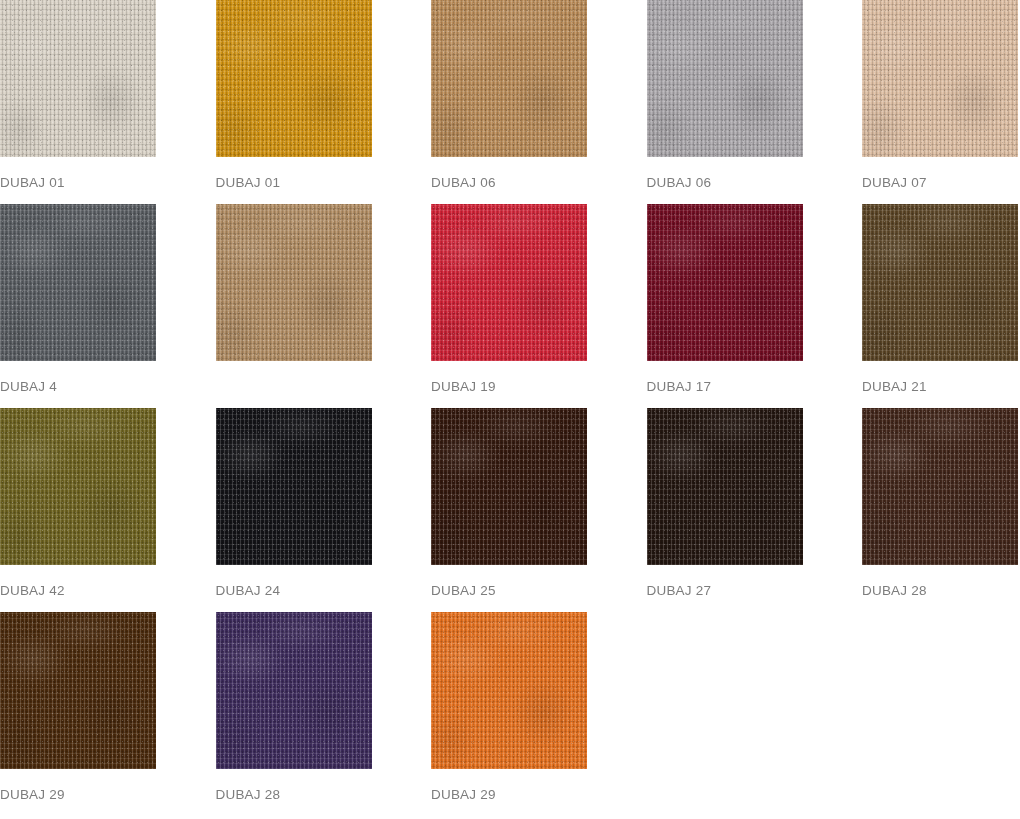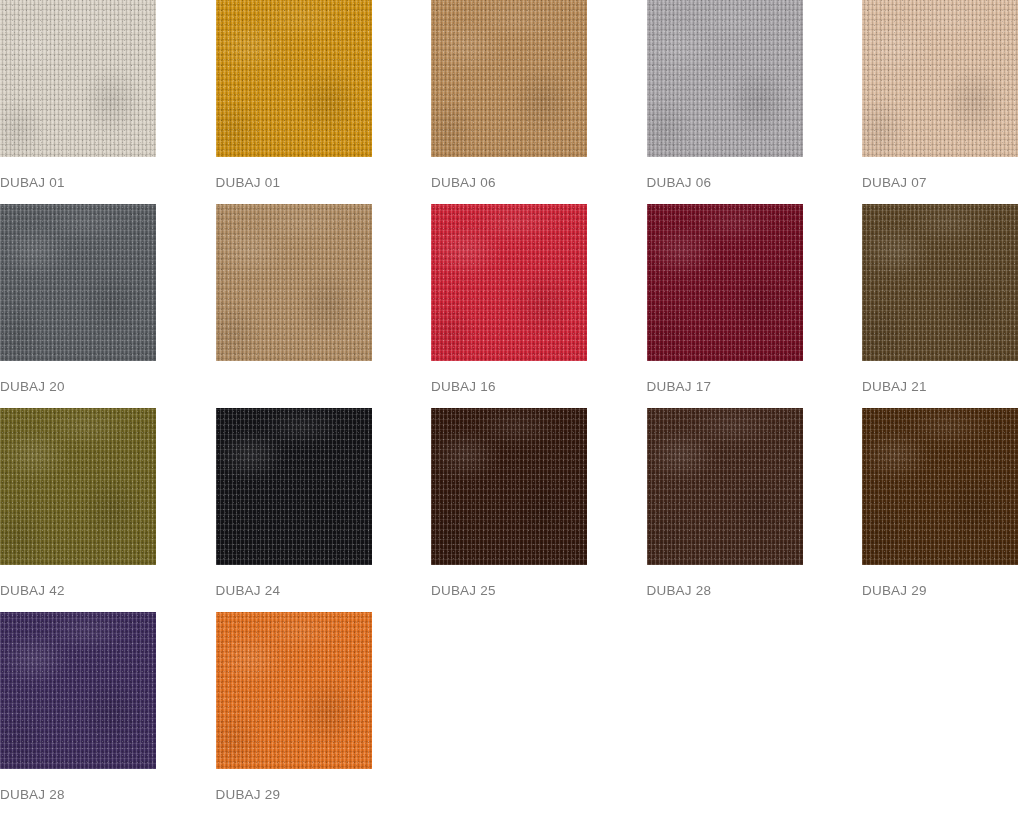--- a/index.html
+++ b/index.html
@@ -138,36 +138,36 @@
         <div class="fleck"></div>
       </div>
       <div class="swatch-label">DUBAJ 07</div>
     </div>
     <div class="swatch-card">
       <div class="swatch-tile" title="DUBAJ 12" style="background-color: rgb(89, 93, 98);">
         <div class="mottle"></div>
         <div class="weave"></div>
         <div class="fleck"></div>
       </div>
-      <div class="swatch-label">DUBAJ 20</div>
+      <div class="swatch-label">DUBAJ 4</div>
     </div>
     <div class="swatch-card">
       <div class="swatch-tile" title="DUBAJ 13" style="background-color: rgb(176, 140, 99);">
         <div class="mottle"></div>
         <div class="weave"></div>
         <div class="fleck"></div>
       </div>
     </div>
     <div class="swatch-card">
       <div class="swatch-tile" title="DUBAJ 16" style="background-color: rgb(207, 34, 54);">
         <div class="mottle"></div>
         <div class="weave"></div>
         <div class="fleck"></div>
       </div>
-      <div class="swatch-label">DUBAJ 16</div>
+      <div class="swatch-label">DUBAJ 19</div>
     </div>
     <div class="swatch-card">
       <div class="swatch-tile" title="DUBAJ 17" style="background-color: rgb(114, 13, 34);">
         <div class="mottle"></div>
         <div class="weave"></div>
         <div class="fleck"></div>
       </div>
       <div class="swatch-label">DUBAJ 17</div>
     </div>
     <div class="swatch-card">
@@ -194,20 +194,28 @@
       </div>
       <div class="swatch-label">DUBAJ 24</div>
     </div>
     <div class="swatch-card">
       <div class="swatch-tile" title="DUBAJ 25" style="background-color: rgb(51, 24, 13);">
         <div class="mottle"></div>
         <div class="weave"></div>
         <div class="fleck"></div>
       </div>
       <div class="swatch-label">DUBAJ 25</div>
+    </div>
+    <div class="swatch-card">
+      <div class="swatch-tile" title="DUBAJ 27" style="background-color: rgb(35, 22, 16);">
+        <div class="mottle"></div>
+        <div class="weave"></div>
+        <div class="fleck"></div>
+      </div>
+      <div class="swatch-label">DUBAJ 27</div>
     </div>
     <div class="swatch-card">
       <div class="swatch-tile" title="DUBAJ 28" style="background-color: rgb(66, 38, 26);">
         <div class="mottle"></div>
         <div class="weave"></div>
         <div class="fleck"></div>
       </div>
       <div class="swatch-label">DUBAJ 28</div>
     </div>
     <div class="swatch-card">

